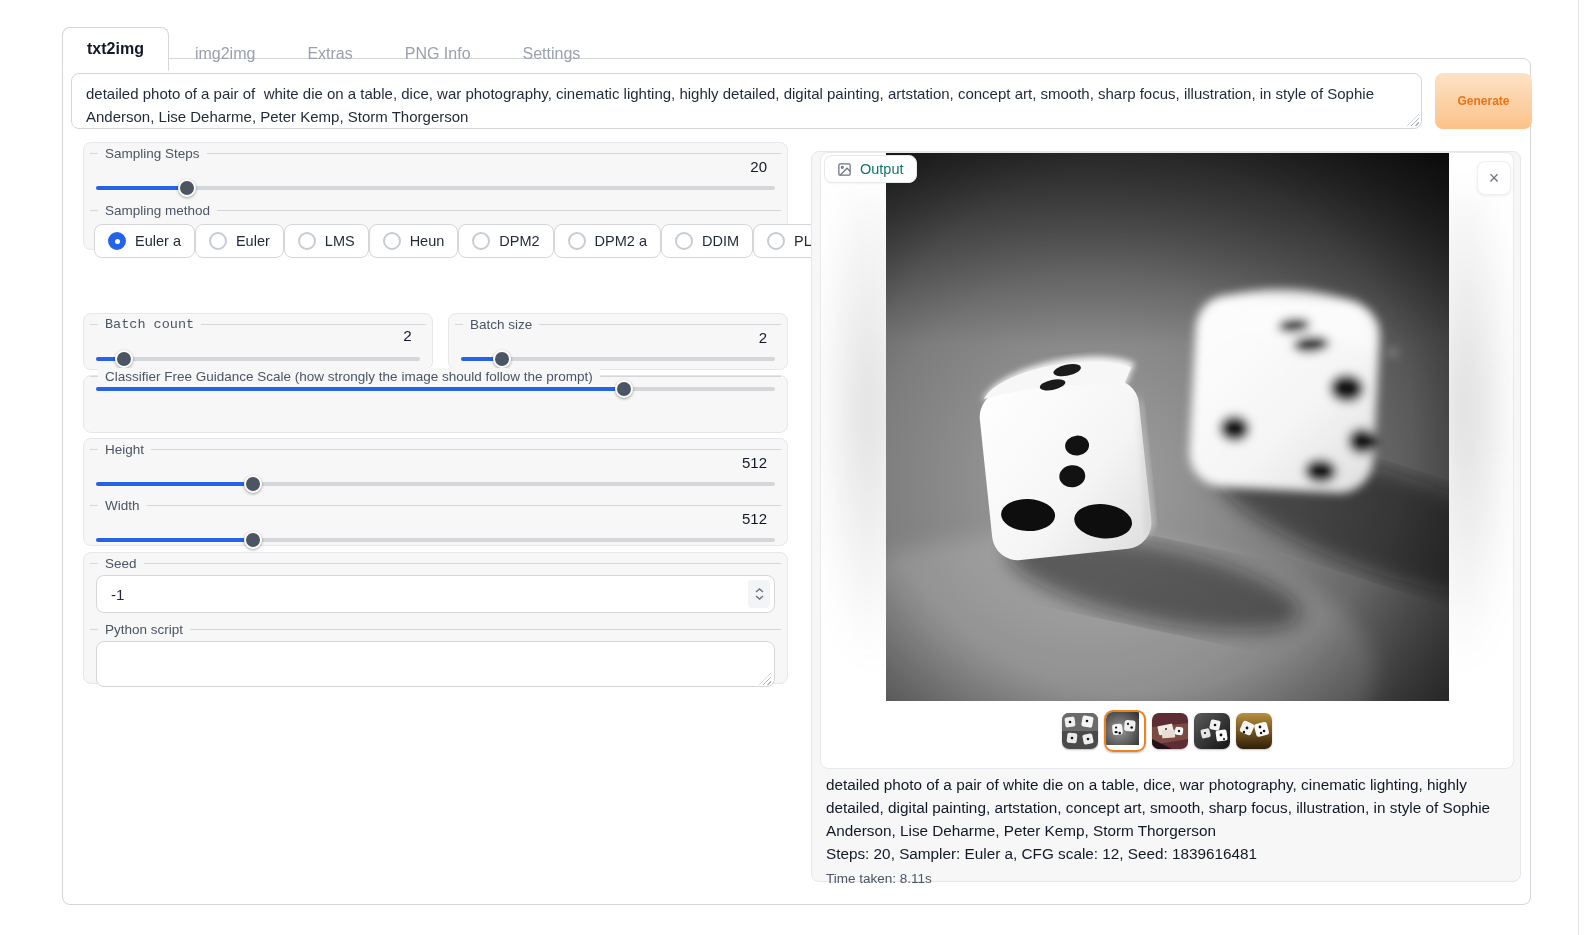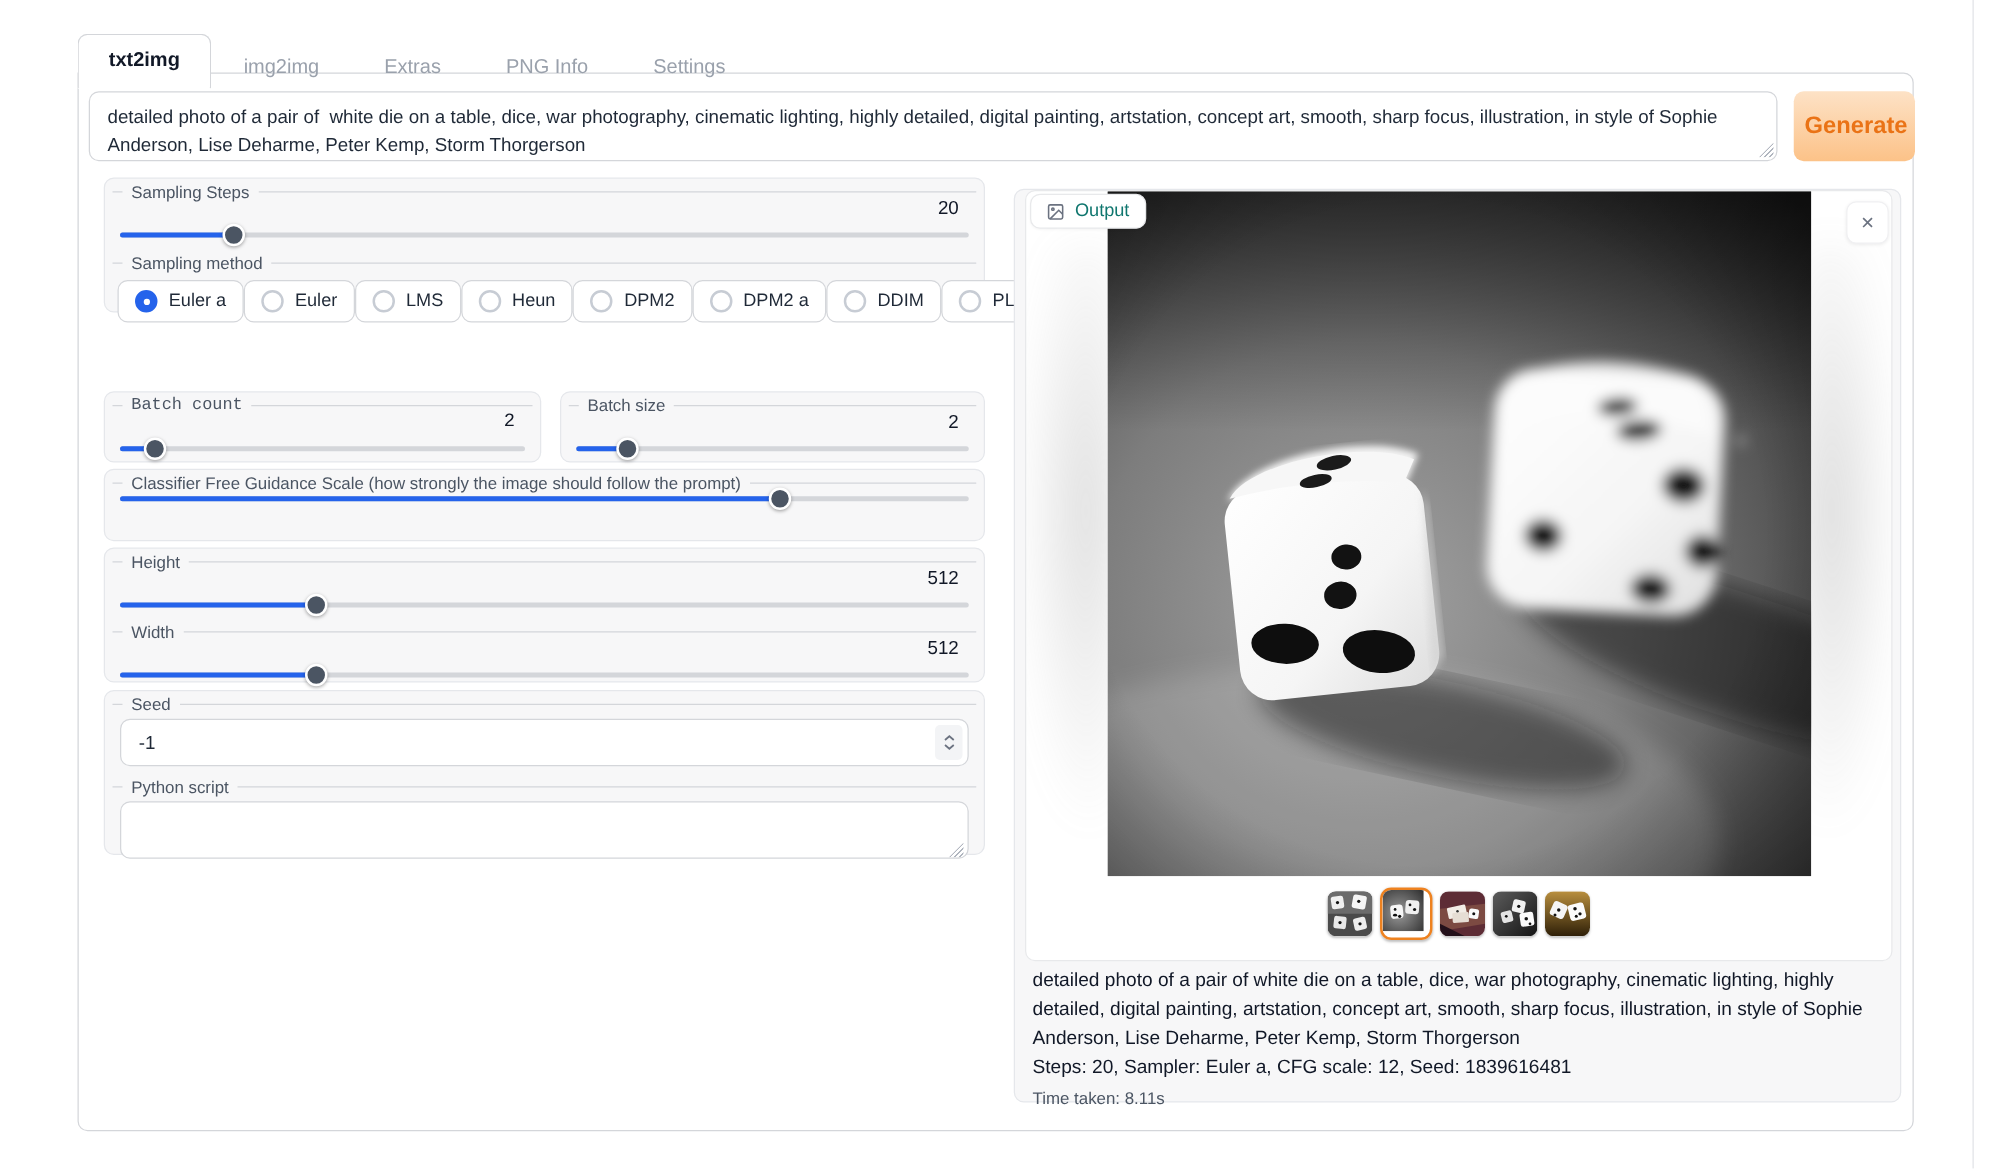--- a/index.html
+++ b/index.html
@@ -20,21 +20,21 @@
   
   .ta-wrap{position:absolute;left:8px;top:14px;width:1351px;height:56px;}
   .prompt{width:100%;height:100%;box-sizing:border-box;border:1px solid #d4d6da;border-radius:8px;
     padding:8px 14px;font-family:"Liberation Sans",sans-serif;font-size:15px;line-height:1.55;color:#1f2937;
     resize:none;outline:none;overflow:hidden;background:#fff;}
   .resize-h{position:absolute;right:3px;bottom:3px;width:12px;height:12px;
     background:repeating-linear-gradient(135deg,transparent 0 2px,#9ca3af 2px 3px);
     clip-path:polygon(100% 0,100% 100%,0 100%);opacity:.8;}
   .generate{position:absolute;left:1372px;top:14px;width:97px;height:56px;border:none;border-radius:8px;
     background:linear-gradient(to bottom,var(--gen-top),var(--gen-bot));color:var(--orange);
-    font-family:"Liberation Sans",sans-serif;font-weight:700;font-size:19px;cursor:pointer;text-align:right;}
+    font-family:"Liberation Sans",sans-serif;font-weight:700;font-size:12px;cursor:pointer;}
 
   
   .group{position:absolute;background:#f7f7f8;border:1px solid #e5e7eb;border-radius:8px;box-sizing:border-box;}
   .fieldset{margin:0 6px;border-top:1px solid #d4d6da;position:relative;height:0;}
   .legend{position:absolute;top:-9px;left:8px;background:#f7f7f8;padding:0 7px;font-size:13.5px;color:#4b5563;line-height:17px;white-space:nowrap;}
   .val{text-align:right;padding:3px 20px 0;font-size:15px;color:#111827;line-height:19px;}
 
   .slider{position:relative;height:18px;margin:3px 12px 0;cursor:pointer;}
   .slider::before{content:'';position:absolute;left:0;right:0;top:7px;height:4px;background:#d4d6da;border-radius:4px;}
   .fill{position:absolute;left:0;top:7px;height:4px;background:var(--blue);border-radius:4px;}
@@ -171,21 +171,21 @@
         <span class="legend">Batch size</span>
       </div>
       <div class="val">2</div>
       <div class="slider">
         <div class="fill" style="width: 13%;"></div>
         <div class="knob" style="left: 13%;"></div>
       </div>
     </div>
 
     <div class="group" style="left:20px;top:316px;width:705px;height:58px;">
-      <div class="fieldset" style="margin-top:10px;">
+      <div class="fieldset" style="">
         <span class="legend">Classifier Free Guidance Scale (how strongly the image should follow the prompt)</span>
       </div>
       <div class="slider">
         <div class="fill" style="width: 77.7%;"></div>
         <div class="knob" style="left: 77.7%;"></div>
       </div>
     </div>
 
     <div class="group" style="left:20px;top:379px;width:705px;height:108px;">
       <div class="fieldset" style="margin-top:10px;">

